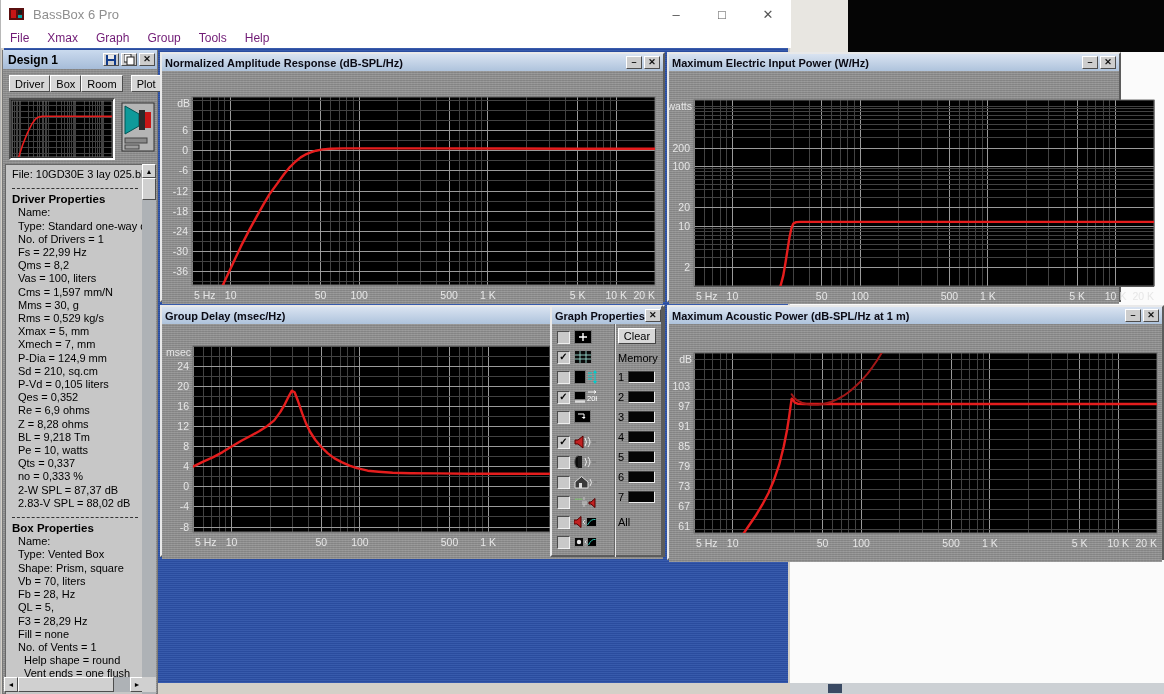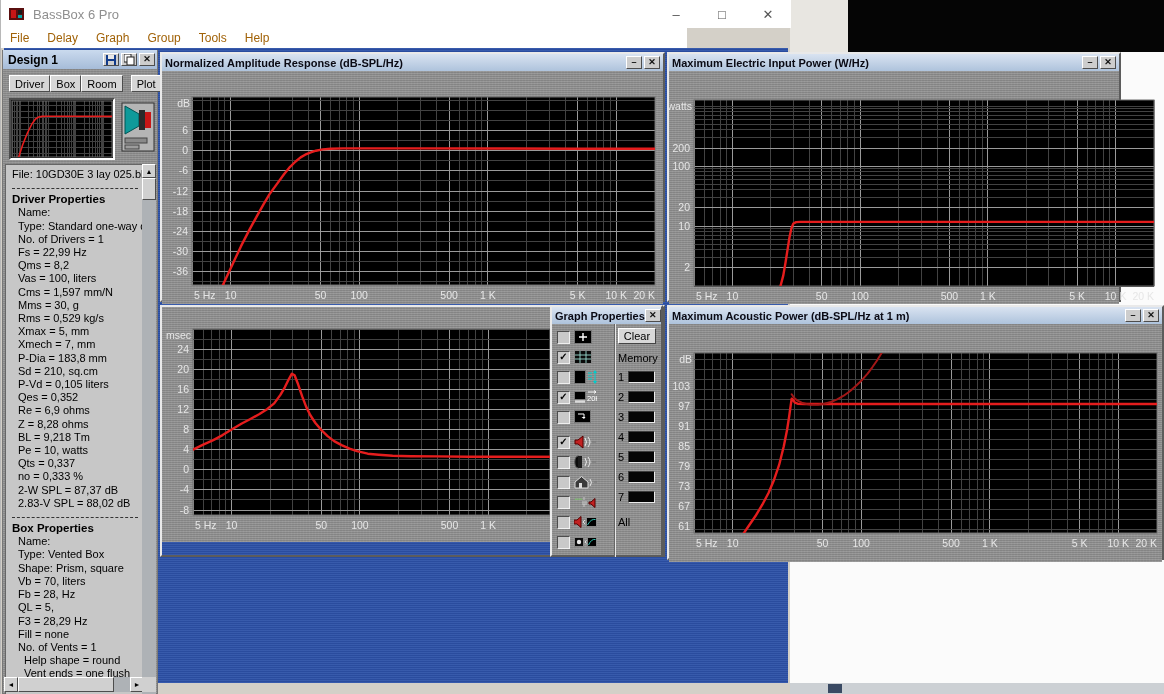--- a/index.html
+++ b/index.html
@@ -15,22 +15,22 @@
   #bg-window-edge{left:828px;top:684px;width:14px;height:9px;background:#3a4a63}
 
   
   #main-window{left:0;top:0;width:790px;height:694px;background:#d4d0c8;
     border-left:1px solid #b8b8b8}
   #titlebar{left:0;top:0;width:790px;height:28px;background:#fff;display:flex;align-items:center}
   #app-title{color:#8f8f8f;font-size:13px;margin-left:8px}
   .wbtn{width:46px;height:28px;display:flex;align-items:center;justify-content:center;
     color:#555;font-size:13px}
   #win-controls{position:absolute;right:0;top:0;display:flex}
-  #menubar{left:0;top:28px;width:686px;height:20px;background:#fff;display:flex;align-items:center;
-    font-size:12px;color:#a16207}
+  #menubar{left:0;top:28px;width:790px;height:20px;background:#fff;display:flex;align-items:center;
+    font-size:12px;color:#701a75}
   .menu-item{padding:2px 9px}
   #mdi{left:3px;top:48px;width:784px;height:635px;background:#2d52a8;
     background-image:repeating-linear-gradient(0deg,rgba(255,255,255,.05) 0 1px,rgba(0,0,30,.07) 1px 2px)}
 
   
   .tex{background-color:#8f8f8f;
     background-image:repeating-linear-gradient(0deg,rgba(255,255,255,.07) 0 1px,rgba(0,0,0,.08) 1px 2px),
     repeating-linear-gradient(90deg,rgba(255,255,255,.05) 0 1px,transparent 1px 3px)}
   .win-border{border:2px solid;border-color:#e9e9e9 #5c5c5c #5c5c5c #e9e9e9}
   .btitle{height:17px;background:linear-gradient(#d9e3f1,#aec3dc);display:flex;align-items:center;
@@ -110,21 +110,21 @@
     </svg>
     <span id="app-title">BassBox 6 Pro</span>
     <div id="win-controls">
       <span class="wbtn">–</span>
       <span class="wbtn">□</span>
       <span class="wbtn">✕</span>
     </div>
   </div>
   <div class="abs" id="menubar">
       <span class="menu-item">File</span>
-      <span class="menu-item">Delay</span>
+      <span class="menu-item">Xmax</span>
       <span class="menu-item">Graph</span>
       <span class="menu-item">Group</span>
       <span class="menu-item">Tools</span>
       <span class="menu-item">Help</span>
     </div>
   <div class="abs" id="mdi"></div>
 </div>
 
 <div class="abs tex" id="design-panel">
   <div id="dp-title">
@@ -226,21 +226,21 @@
       <div class="pl-i">Type: Standard one-way dr</div>
       <div class="pl-i">No. of Drivers = 1</div>
       <div class="pl-i">Fs =  22,99 Hz</div>
       <div class="pl-i">Qms =  8,2</div>
       <div class="pl-i">Vas =  100, liters</div>
       <div class="pl-i">Cms =  1,597 mm/N</div>
       <div class="pl-i">Mms =  30, g</div>
       <div class="pl-i">Rms =  0,529 kg/s</div>
       <div class="pl-i">Xmax =  5, mm</div>
       <div class="pl-i">Xmech =  7, mm</div>
-      <div class="pl-i">P-Dia =  183,8 mm</div>
+      <div class="pl-i">P-Dia =  124,9 mm</div>
       <div class="pl-i">Sd =  210, sq.cm</div>
       <div class="pl-i">P-Vd =  0,105 liters</div>
       <div class="pl-i">Qes =  0,352</div>
       <div class="pl-i">Re =  6,9 ohms</div>
       <div class="pl-i">Z =  8,28 ohms</div>
       <div class="pl-i">BL =  9,218 Tm</div>
       <div class="pl-i">Pe =  10, watts</div>
       <div class="pl-i">Qts =  0,337</div>
       <div class="pl-i">no =  0,333 %</div>
       <div class="pl-i">2-W SPL =  87,37 dB</div>
@@ -458,20 +458,27 @@
         <text x="280.4" y="229" text-anchor="middle" fill="#e6e6e6" class="axlbl">500</text>
         <text x="318.9" y="229" text-anchor="middle" fill="#e6e6e6" class="axlbl">1 K</text>
         <text x="408.1" y="229" text-anchor="middle" fill="#e6e6e6" class="axlbl">5 K</text>
         <text x="446.6" y="229" text-anchor="middle" fill="#e6e6e6" class="axlbl">10 K</text>
         <text x="485.0" y="229" text-anchor="end" fill="#e6e6e6" class="axlbl">20 K</text>
       </svg>
   </div>
 </div>
 
 <div class="gwin win-border" style="left:160px;top:305px;width:505px;height:252px">
+  <div class="btitle">
+    <span>Group Delay (msec/Hz)</span>
+    <div class="gbtns">
+      <span class="gbtn">–</span>
+      <span class="gbtn">✕</span>
+    </div>
+  </div>
   <div class="gbody tex">
     <svg width="501" height="231" viewBox="0 0 501 231">
         <rect x="31" y="22" width="462" height="186" fill="#000"></rect>
         <line x1="31.0" y1="22" x2="31.0" y2="208" stroke="#9a9a9a" stroke-width="1" shape-rendering="crispEdges"></line>
         <line x1="41.2" y1="22" x2="41.2" y2="208" stroke="#424242" stroke-width="1" shape-rendering="crispEdges"></line>
         <line x1="49.7" y1="22" x2="49.7" y2="208" stroke="#424242" stroke-width="1" shape-rendering="crispEdges"></line>
         <line x1="57.2" y1="22" x2="57.2" y2="208" stroke="#424242" stroke-width="1" shape-rendering="crispEdges"></line>
         <line x1="63.7" y1="22" x2="63.7" y2="208" stroke="#424242" stroke-width="1" shape-rendering="crispEdges"></line>
         <line x1="69.6" y1="22" x2="69.6" y2="208" stroke="#9a9a9a" stroke-width="1" shape-rendering="crispEdges"></line>
         <line x1="108.2" y1="22" x2="108.2" y2="208" stroke="#424242" stroke-width="1" shape-rendering="crispEdges"></line>

